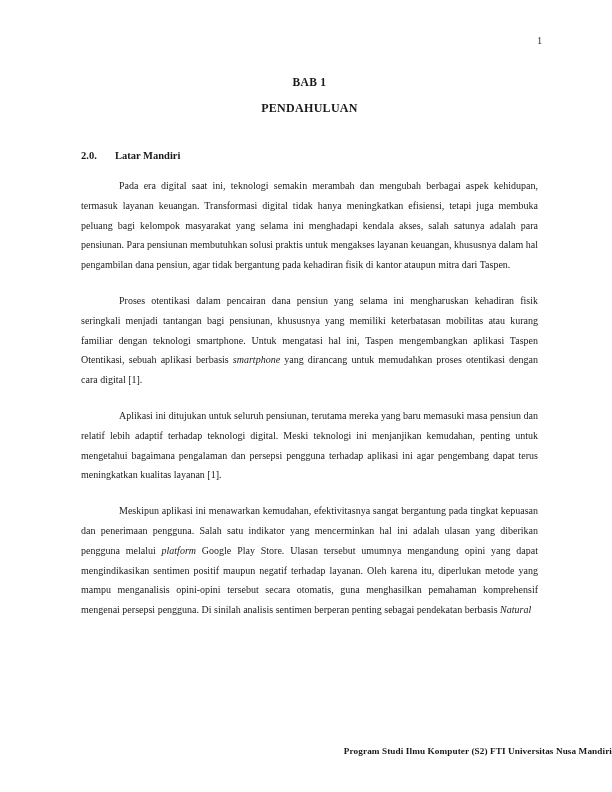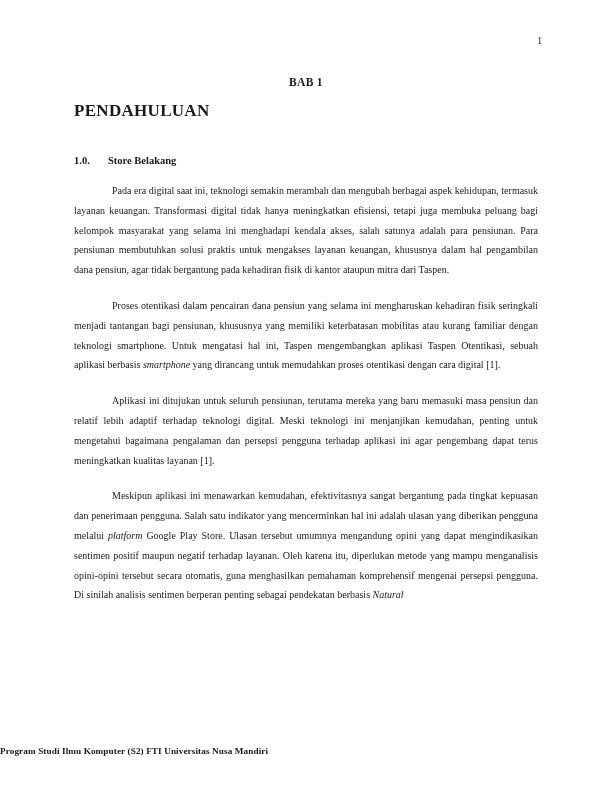--- a/index.html
+++ b/index.html
@@ -42,33 +42,34 @@
     letter-spacing: 3px;
     color: #c8c8c8;
     opacity: 0.55;
     pointer-events: none;
     user-select: none;
     z-index: 0;
   }
   .content {
     position: relative;
     z-index: 1;
+    margin-left: 7px;
   }
   .chapter-title {
     text-align: center;
     font-weight: bold;
     font-size: 11.5px;
     letter-spacing: 0.3px;
     margin-top: 38px;
     margin-bottom: 0;
   }
   .chapter-subtitle {
-    text-align: left;
+    text-align: center;
     font-weight: bold;
-    font-size: 17px;
+    font-size: 12px;
     letter-spacing: 0.3px;
     margin-top: 13px;
     margin-bottom: 0;
   }
   .section-heading {
     font-weight: bold;
     font-size: 10.5px;
     margin-top: 34px;
     margin-bottom: 0;
   }
@@ -85,43 +86,44 @@
     hyphens: none;
   }
   p.body.first {
     margin-top: 15px;
   }
   .footer {
     position: absolute;
     left: 0;
     right: 0;
     bottom: 36px;
-    text-align: left;
+    text-align: right;
     font-weight: bold;
     font-size: 9.2px;
     letter-spacing: 0.1px;
+    padding-left: 38px;
   }
   i {
   }
 </style>
 </head>
 <body>
 
 <div class="page">
 
   <div class="page-number">1</div>
 
 
   <div class="content">
 
     <div class="chapter-title">BAB 1</div>
     <div class="chapter-subtitle">PENDAHULUAN</div>
 
     <div class="section-heading">
-      <span class="num">1.0.</span><span>Store Belakang</span>
+      <span class="num">2.0.</span><span>Latar Mandiri</span>
     </div>
 
     <p class="body first">Pada era digital saat ini, teknologi semakin merambah dan mengubah berbagai aspek kehidupan, termasuk layanan keuangan. Transformasi digital tidak hanya meningkatkan efisiensi, tetapi juga membuka peluang bagi kelompok masyarakat yang selama ini menghadapi kendala akses, salah satunya adalah para pensiunan. Para pensiunan membutuhkan solusi praktis untuk mengakses layanan keuangan, khususnya dalam hal pengambilan dana pensiun, agar tidak bergantung pada kehadiran fisik di kantor ataupun mitra dari Taspen.</p>
 
     <p class="body"><span>Proses otentikasi dalam pencairan dana pensiun yang selama ini mengharuskan kehadiran fisik seringkali menjadi tantangan bagi pensiunan, khususnya yang memiliki keterbatasan mobilitas atau kurang familiar dengan teknologi smartphone. Untuk mengatasi hal ini, Taspen mengembangkan aplikasi Taspen Otentikasi, sebuah aplikasi berbasis </span><i>smartphone</i><span> yang dirancang untuk memudahkan proses otentikasi dengan cara digital [1].</span></p>
 
     <p class="body">Aplikasi ini ditujukan untuk seluruh pensiunan, terutama mereka yang baru memasuki masa pensiun dan relatif lebih adaptif terhadap teknologi digital. Meski teknologi ini menjanjikan kemudahan, penting untuk mengetahui bagaimana pengalaman dan persepsi pengguna terhadap aplikasi ini agar pengembang dapat terus meningkatkan kualitas layanan [1].</p>
 
     <p class="body"><span>Meskipun aplikasi ini menawarkan kemudahan, efektivitasnya sangat bergantung pada tingkat kepuasan dan penerimaan pengguna. Salah satu indikator yang mencerminkan hal ini adalah ulasan yang diberikan pengguna melalui </span><i>platform</i><span> Google Play Store. Ulasan tersebut umumnya mengandung opini yang dapat mengindikasikan sentimen positif maupun negatif terhadap layanan. Oleh karena itu, diperlukan metode yang mampu menganalisis opini-opini tersebut secara otomatis, guna menghasilkan pemahaman komprehensif mengenai persepsi pengguna. Di sinilah analisis sentimen berperan penting sebagai pendekatan berbasis </span><i>Natural</i></p>
 

